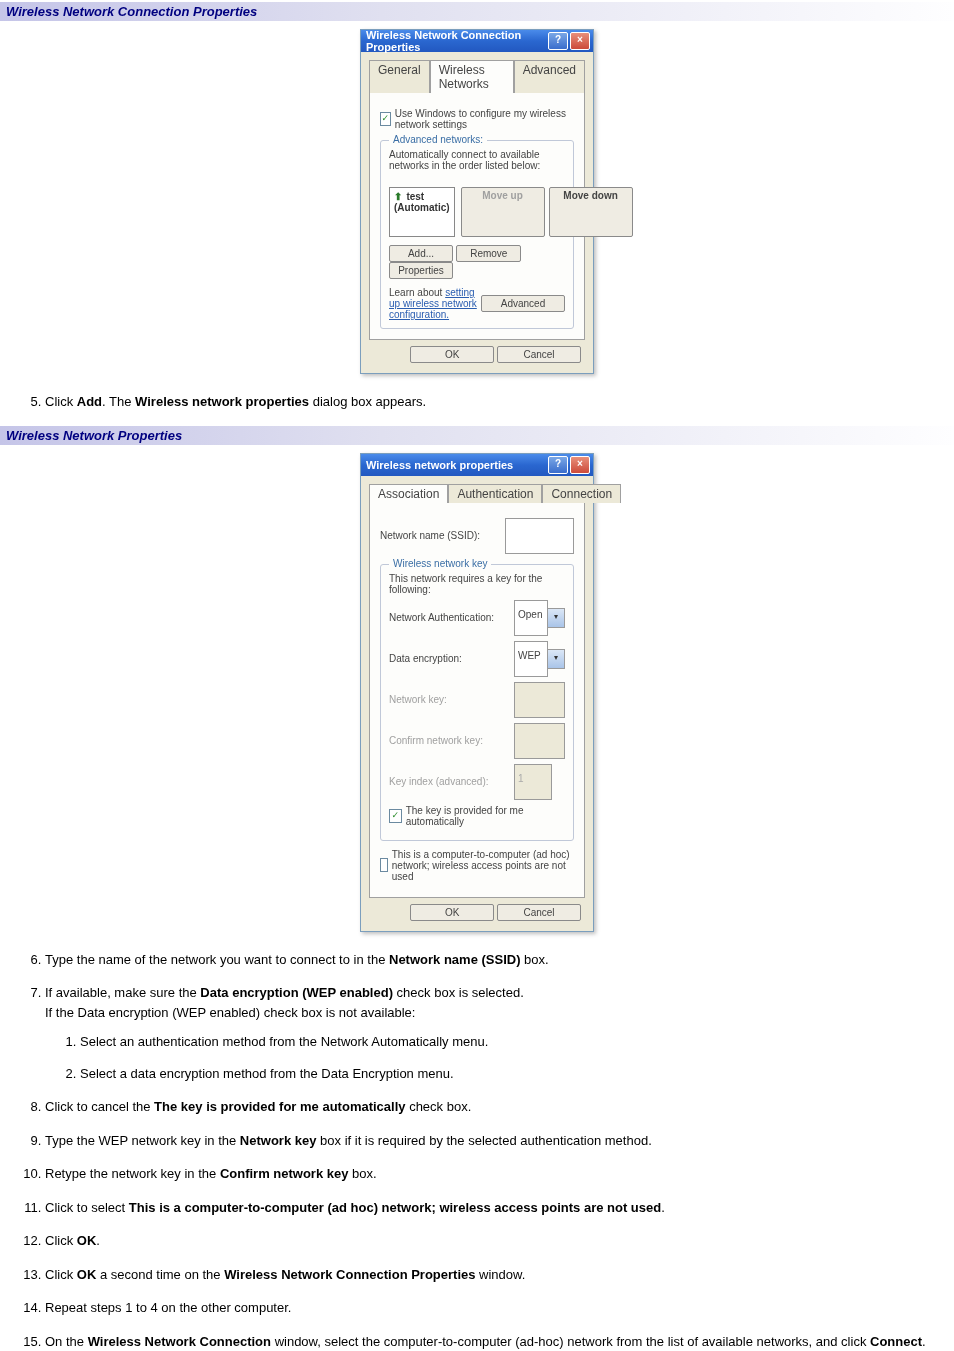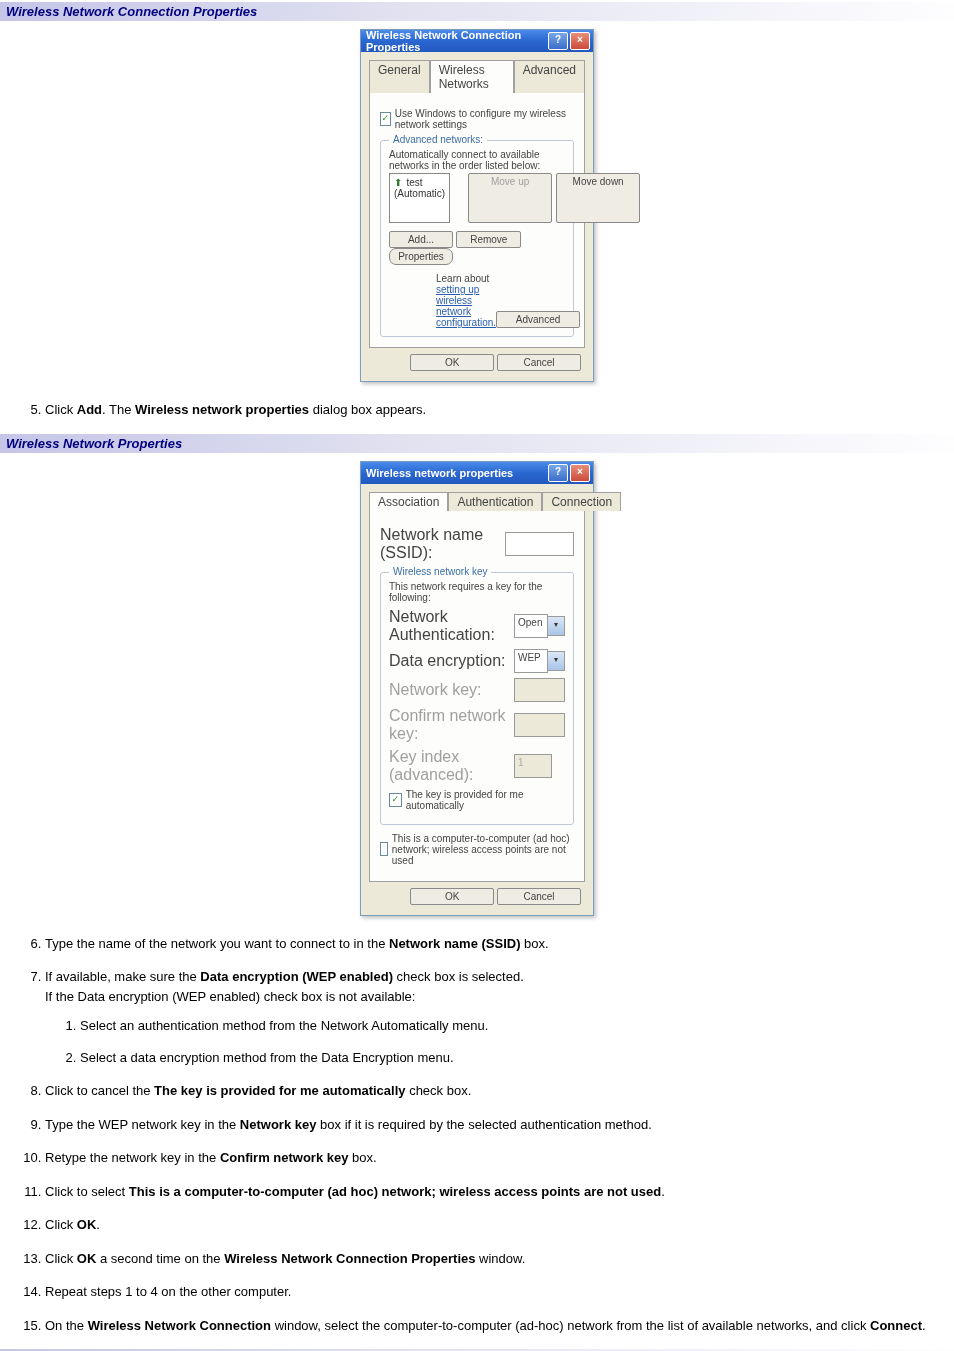--- a/index.html
+++ b/index.html
@@ -98,28 +98,28 @@
   .pref-list {
     border: 1px solid #888;
     background: #fff;
     height: 44px;
     padding: 2px;
   }
   .pref-item { color: #333; font-size: 10px; padding: 1px 2px; }
   .pref-icon { color: #2a7a2a; margin-right:4px; }
   .link { color: #2a5db0; text-decoration: underline; cursor: pointer; }
   .row { display: flex; align-items: center; margin: 5px 0; }
-  .fld-label { flex: 0 0 125px; font-size: 16px; }
+  .fld-label { flex: 0 0 125px; font-size: 10px; }
   .fld-input {
     flex: 1;
     height: 18px;
     border: 1px solid #9a9a9a;
     background: #fff;
     font-size: 10px;
-    padding: 2px 3px;
+    padding: 8px 3px;
   }
   .fld-input.disabled { background: #ece9d8; color:#aaa; }
   .select-arrow {
     width: 16px; height: 18px;
     border: 1px solid #9a9a9a; border-left:none;
     background: linear-gradient(to bottom,#dbe7f6,#a9c4e8);
     text-align:center; line-height:16px; font-size:8px; color:#333;
   }
   .checkbox {
     width: 12px; height: 12px;
@@ -170,35 +170,35 @@
         <div class="tab">Advanced</div>
       </div>
       <div class="tab-panel">
         <div class="row">
           <span class="checkbox">✓</span>
           <span>Use Windows to configure my wireless network settings</span>
         </div>
         <div class="groupbox">
           <div class="group-legend">Advanced networks:</div>
           <div>Automatically connect to available networks in the order listed below:</div>
-          <div style="display:flex;gap:18px;margin-top:2px;">
+          <div style="display:flex;gap:6px;margin-top:16px;font-weight:bold;">
             <div class="pref-list" style="flex:1;">
               <div class="pref-item"><span class="pref-icon">⬆</span><span>test (Automatic)</span></div>
             </div>
             <div style="display:flex;flex-direction:row;gap:4px;">
               <span class="xp-btn disabled">Move up</span>
               <span class="xp-btn">Move down</span>
             </div>
           </div>
           <div style="margin-top:8px;">
             <span class="xp-btn" style="min-width:50px;">Add...</span>
             <span class="xp-btn" style="min-width:50px;padding-left:7px;">Remove</span>
-            <span class="xp-btn" style="min-width:50px;border-radius:7px;">Properties</span>
-          </div>
-          <div style="display:flex;justify-content:space-between;align-items:flex-end;margin-top:8px;margin-left:47px;">
+            <span class="xp-btn" style="min-width:50px;">Properties</span>
+          </div>
+          <div style="display:flex;justify-content:space-between;align-items:center;margin-top:8px;">
             <div style="flex:1;"><span>Learn about </span><span class="link">setting up wireless network configuration.</span></div>
             <span class="xp-btn">Advanced</span>
           </div>
         </div>
       </div>
       <div class="footer-btns">
         <span class="xp-btn">OK</span>
         <span class="xp-btn">Cancel</span>
       </div>
     </div>

